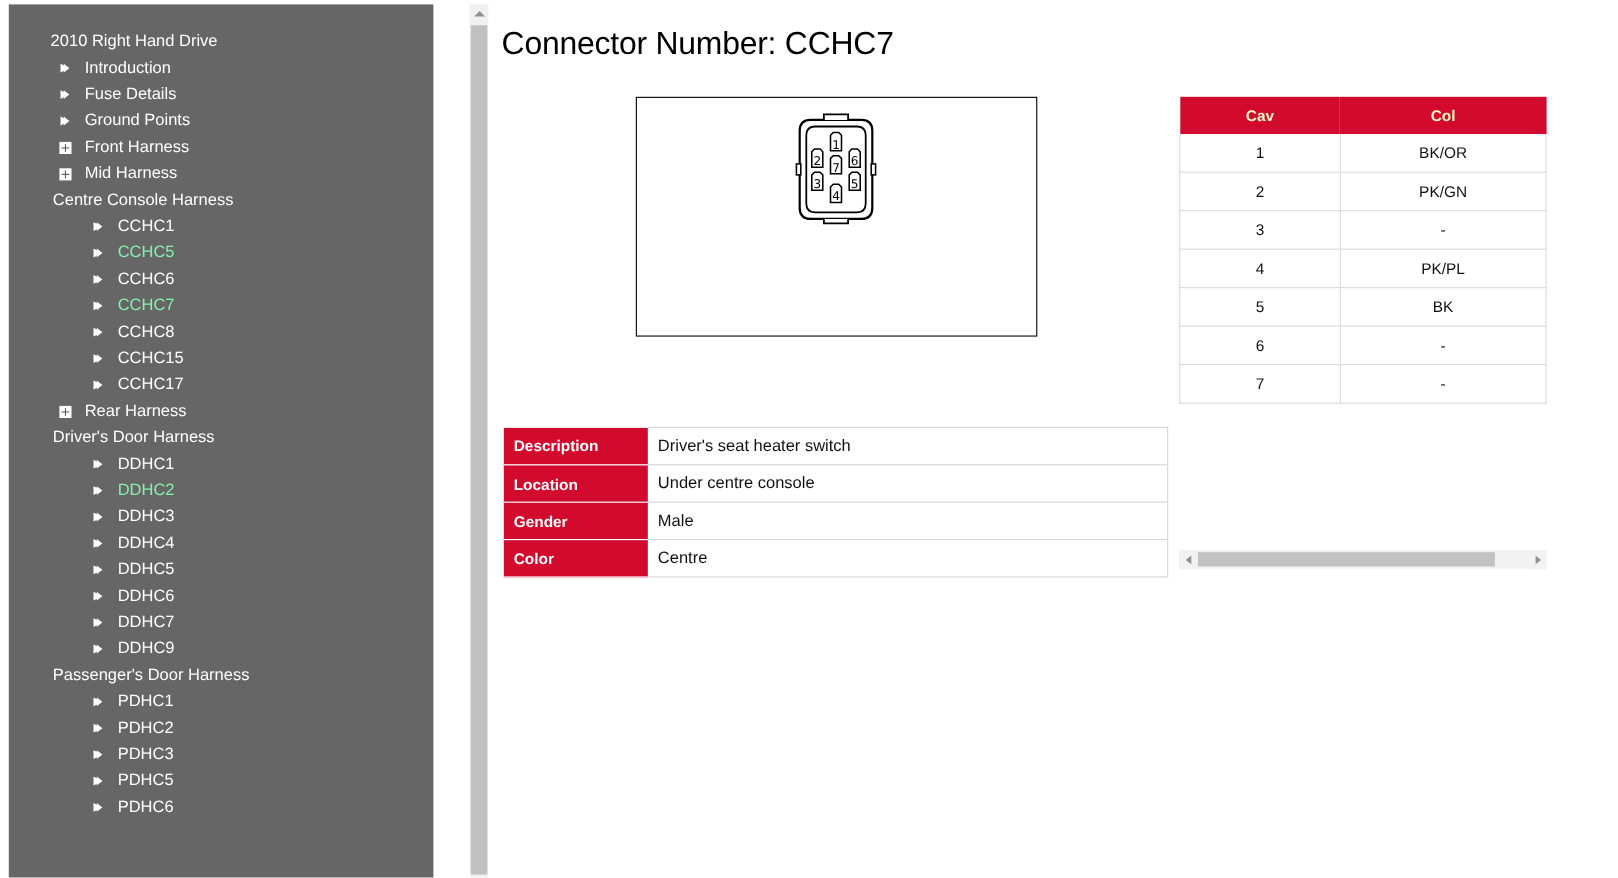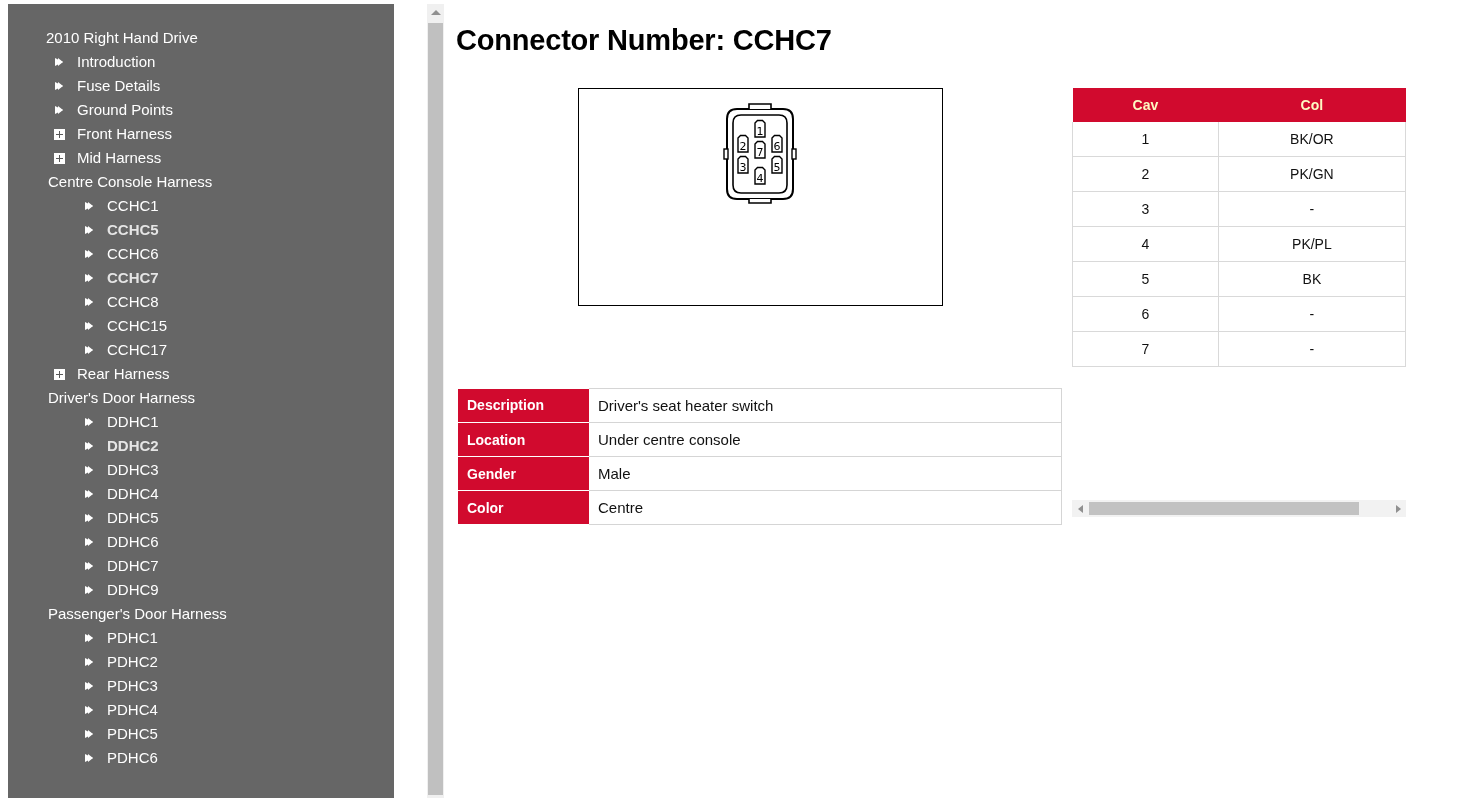--- a/index.html
+++ b/index.html
@@ -44,21 +44,21 @@
     height: 24px;
     display: flex;
     align-items: center;
     justify-content: center;
   }
   .lvl-0 { padding-left: 38px; }
   .lvl-1 { padding-left: 40px; }
   .lvl-2 { padding-left: 70px; }
 
   .tree-label { padding-left: 7px; }
-  .tree-label.visited { color: #e5e5e5; font-weight: bold; }
+  .tree-label.visited { color: #86efac; }
   .tree-row.plain .tree-label { padding-left: 0; }
 
   
   .arrow-ico {
     width: 0; height: 0;
     border-left: 8px solid #ffffff;
     border-top: 4px solid transparent;
     border-bottom: 4px solid transparent;
     position: relative;
   }
@@ -124,21 +124,21 @@
     width: 1027px;
     height: 798px;
     background: #ffffff;
     overflow: hidden;
   }
   #page-title {
     position: absolute;
     left: 12px;
     top: 24px;
     font-size: 29px;
-    font-weight: bold;
+    font-weight: normal;
     color: #000000;
     letter-spacing: -0.2px;
   }
 
   
   #connector-box {
     position: absolute;
     left: 134px;
     top: 88px;
     width: 363px;
@@ -403,26 +403,20 @@
         <div class="tree-row lvl-2">
           <span class="icon-slot">
             <span class="arrow-ico"></span>
           </span>
           <span class="tree-label">PDHC3</span>
         </div>
         <div class="tree-row lvl-2">
           <span class="icon-slot">
             <span class="arrow-ico"></span>
           </span>
-          <span class="tree-label">PDHC4</span>
-        </div>
-        <div class="tree-row lvl-2">
-          <span class="icon-slot">
-            <span class="arrow-ico"></span>
-          </span>
           <span class="tree-label">PDHC5</span>
         </div>
         <div class="tree-row lvl-2">
           <span class="icon-slot">
             <span class="arrow-ico"></span>
           </span>
           <span class="tree-label">PDHC6</span>
         </div>
       </div>
   </div>

